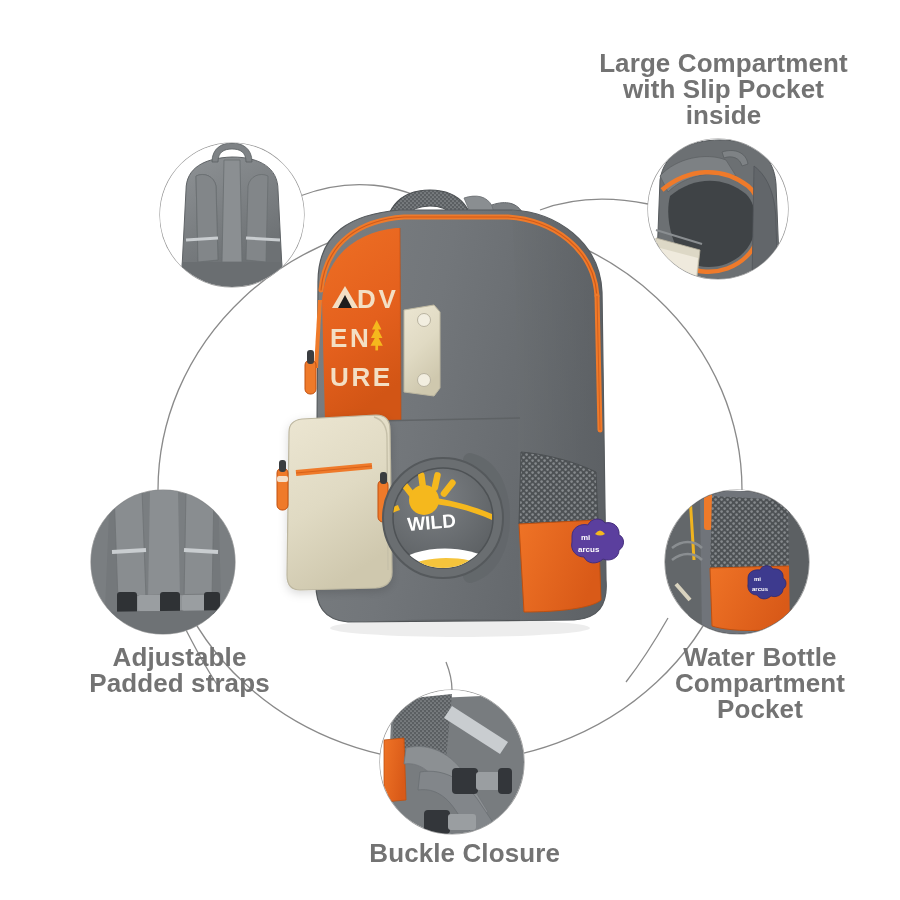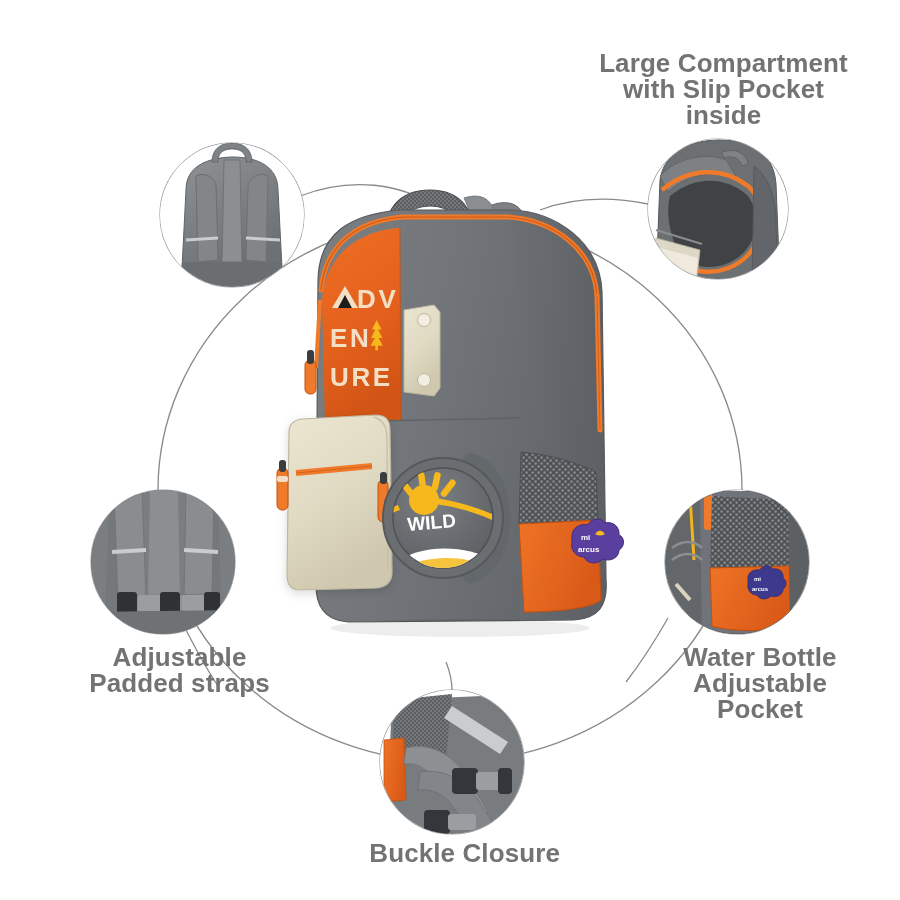--- a/index.html
+++ b/index.html
@@ -397,18 +397,18 @@
 
 
   <div class="callout-label lbl-large-comp">Large Compartment
 with Slip Pocket
 inside</div>
 
   <div class="callout-label lbl-adjustable">Adjustable
 Padded straps</div>
 
   <div class="callout-label lbl-water">Water Bottle
-Adjustable
+Compartment
 Pocket</div>
 
   <div class="callout-label lbl-buckle">Buckle Closure</div>
 
 </div>
 
 </body></html>

